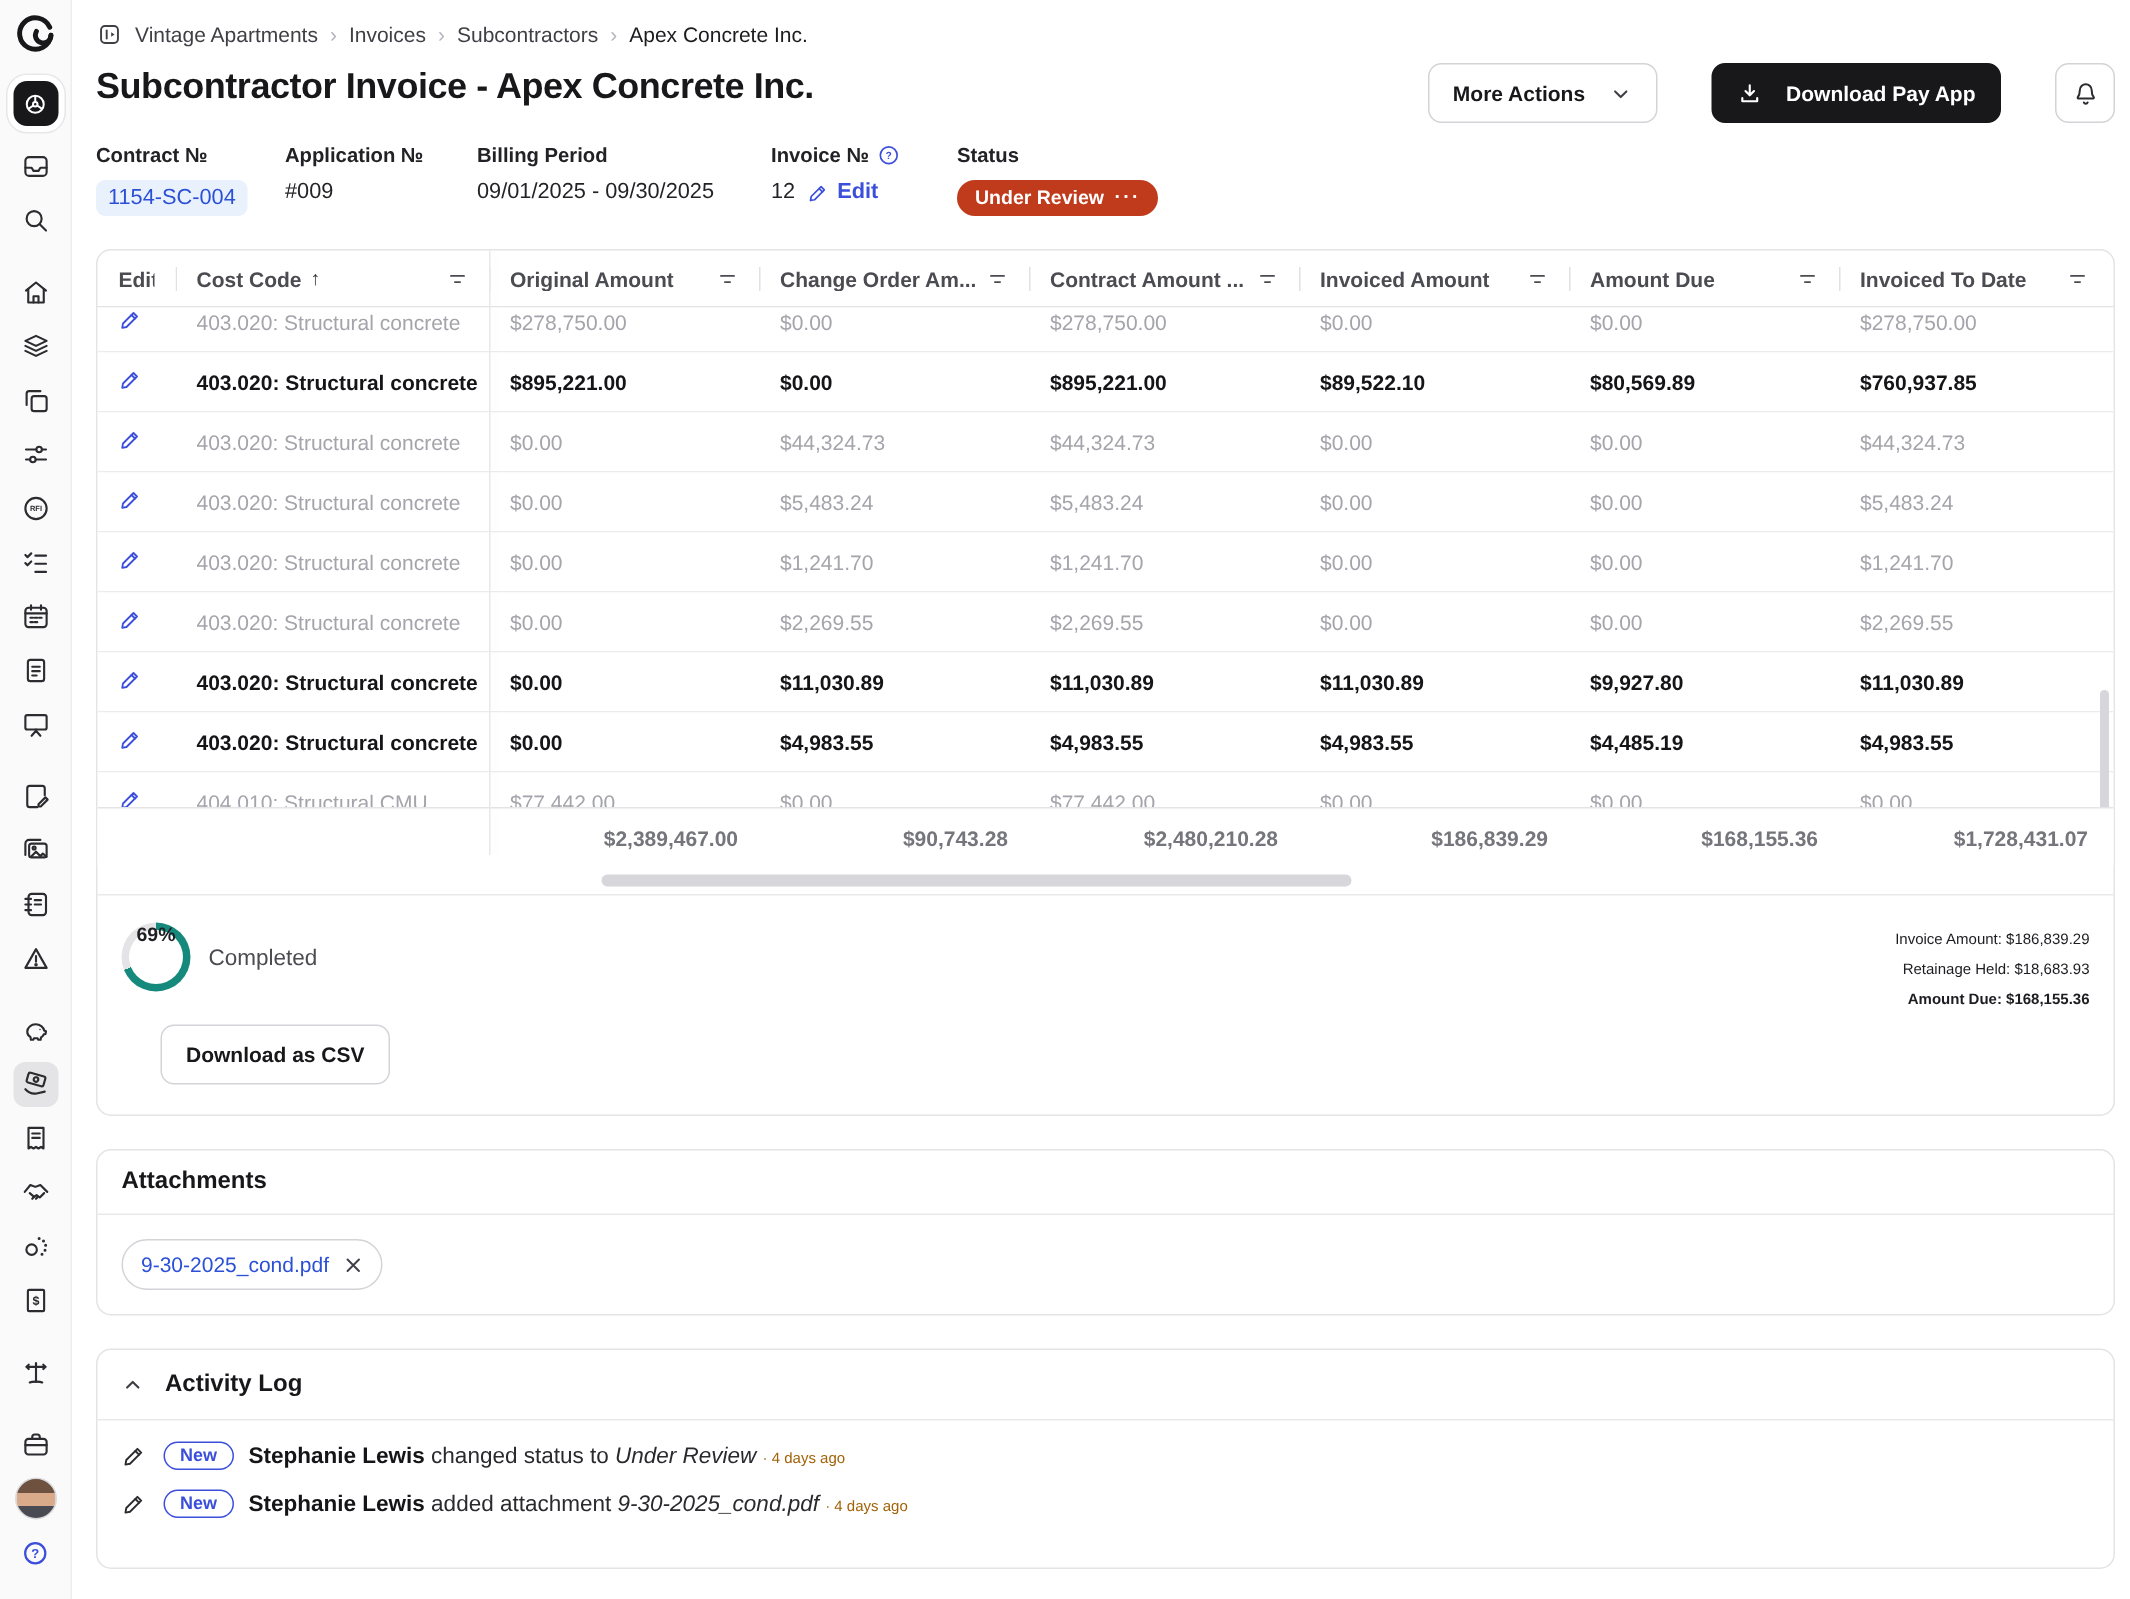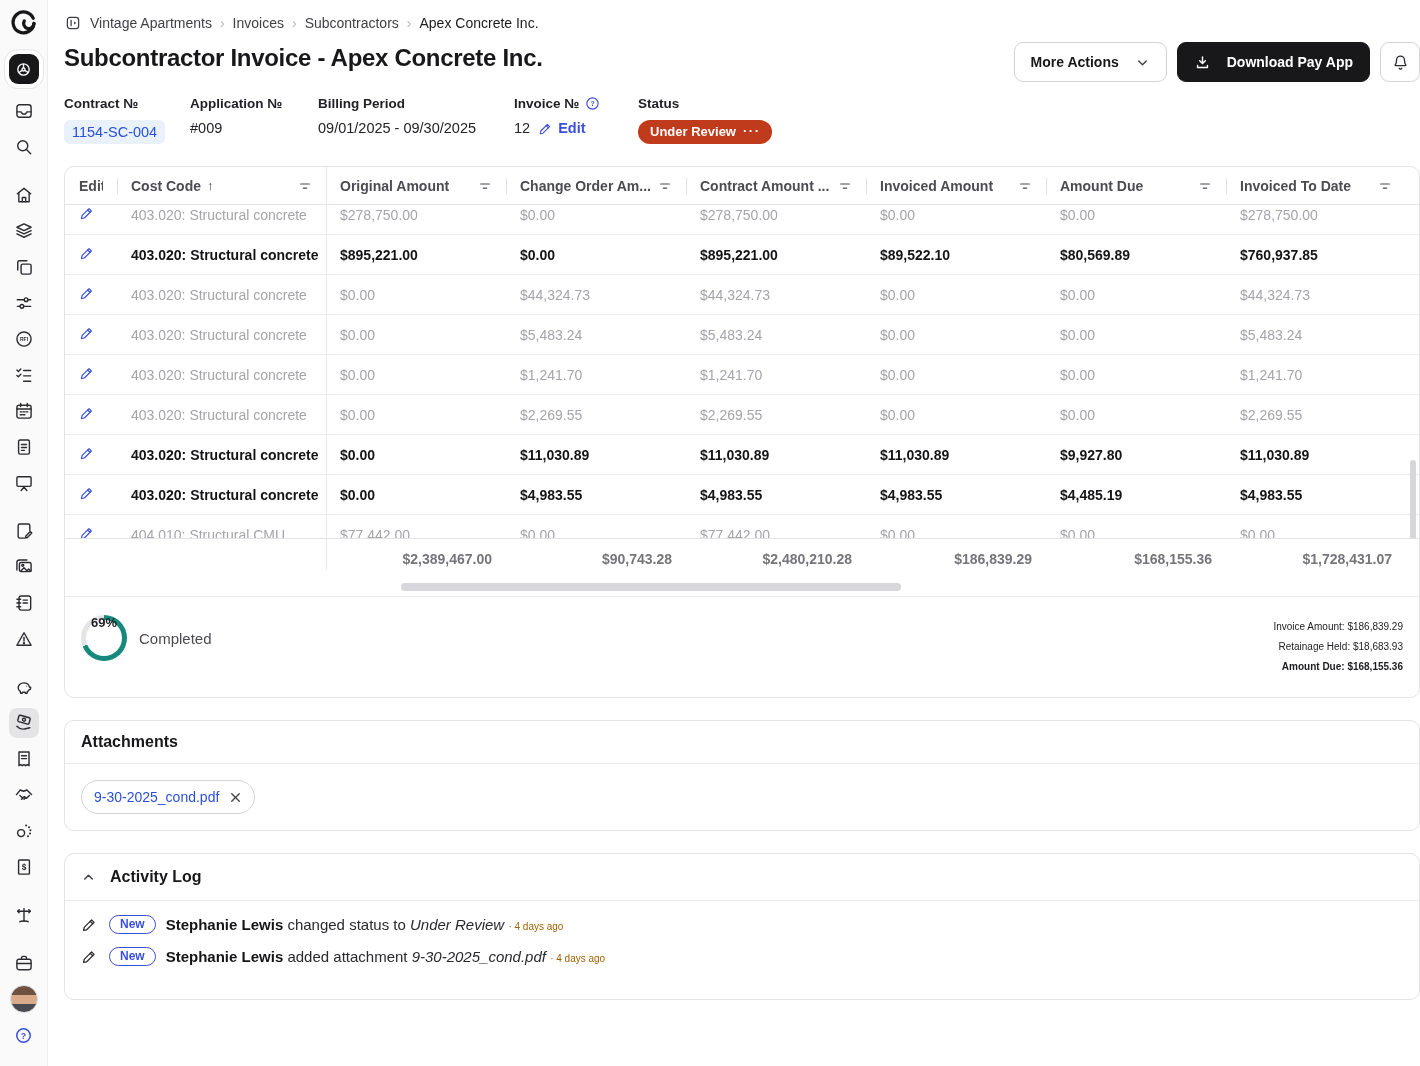--- a/index.html
+++ b/index.html
@@ -34,32 +34,32 @@
     display:flex;align-items:center;justify-content:center;
     box-shadow:0 0 0 4px #fff,0 0 0 5px #e7e7ea;
   }
   .side-btn.modules{margin-bottom:12px;margin-top:6px}
   .avatar-img{
     width:28px;height:28px;border-radius:50%;
     background:linear-gradient(180deg,#6e513e 0 36%,#d9ab8a 36% 70%,#4a4a52 70%);
     border:1px solid #d9d9de;
   }
   
-  .main{flex:1;padding:12px 0 0 16px;overflow:hidden}
+  .main{flex:1;padding:12px 10px 0 16px;overflow:hidden}
   .breadcrumb{display:flex;align-items:center;gap:8px;font-size:14px;color:var(--ink2);height:22px}
   .crumb{cursor:pointer}
   .crumb.last{color:#1c1c1f}
   .crumb-sep{color:#b4b4bc}
   .title-row{display:flex;justify-content:space-between;align-items:flex-start;margin-top:8px}
   .page-title{font-size:24px;font-weight:700;letter-spacing:-.3px;margin:2px 0 0}
   .title-actions{display:flex;gap:10px}
   .btn{
     display:inline-flex;align-items:center;gap:16px;height:40px;padding:0 16px;
     border:1px solid #d4d4d8;border-radius:9px;background:#fff;font-size:14px;font-weight:600;
-    color:var(--ink);cursor:pointer;font-family:inherit;
+    color:var(--ink);cursor:pointer;font-family:inherit;margin-left:26px;
   }
   .btn.dark{background:#18181b;border-color:#18181b;color:#fff}
   .btn.icon-only{width:40px;padding:0;justify-content:center}
   
   .meta-row{display:flex;margin-top:14px}
   .meta-label{font-size:13.5px;font-weight:700;color:#222226;display:flex;align-items:center;gap:6px}
   .meta-value{margin-top:9px;font-size:14.5px;color:#232327;display:flex;align-items:center;gap:8px}
   .m-contract{width:126px}.m-application{width:128px}.m-billing{width:196px}.m-invoice{width:124px}
   .chip-link{
     background:#e9f1fd;color:#2b50d6;padding:4px 8px;border-radius:6px;font-size:14.5px;cursor:pointer;
@@ -635,20 +635,23 @@
     </div>
 
     <div class="summary">
       <div>
         <div class="prog-wrap">
           <div class="prog-ring">
             <span class="prog-pct">69%</span>
           </div>
           <span class="completed-lbl">Completed</span>
         </div>
+        <button class="btn csv-btn">
+          <span>Download as CSV</span>
+        </button>
       </div>
       <div class="summary-right">
         <div>Invoice Amount: $186,839.29</div>
         <div>Retainage Held: $18,683.93</div>
         <div class="strong">Amount Due: $168,155.36</div>
       </div>
     </div>
   </section>
 
   <section class="card">

